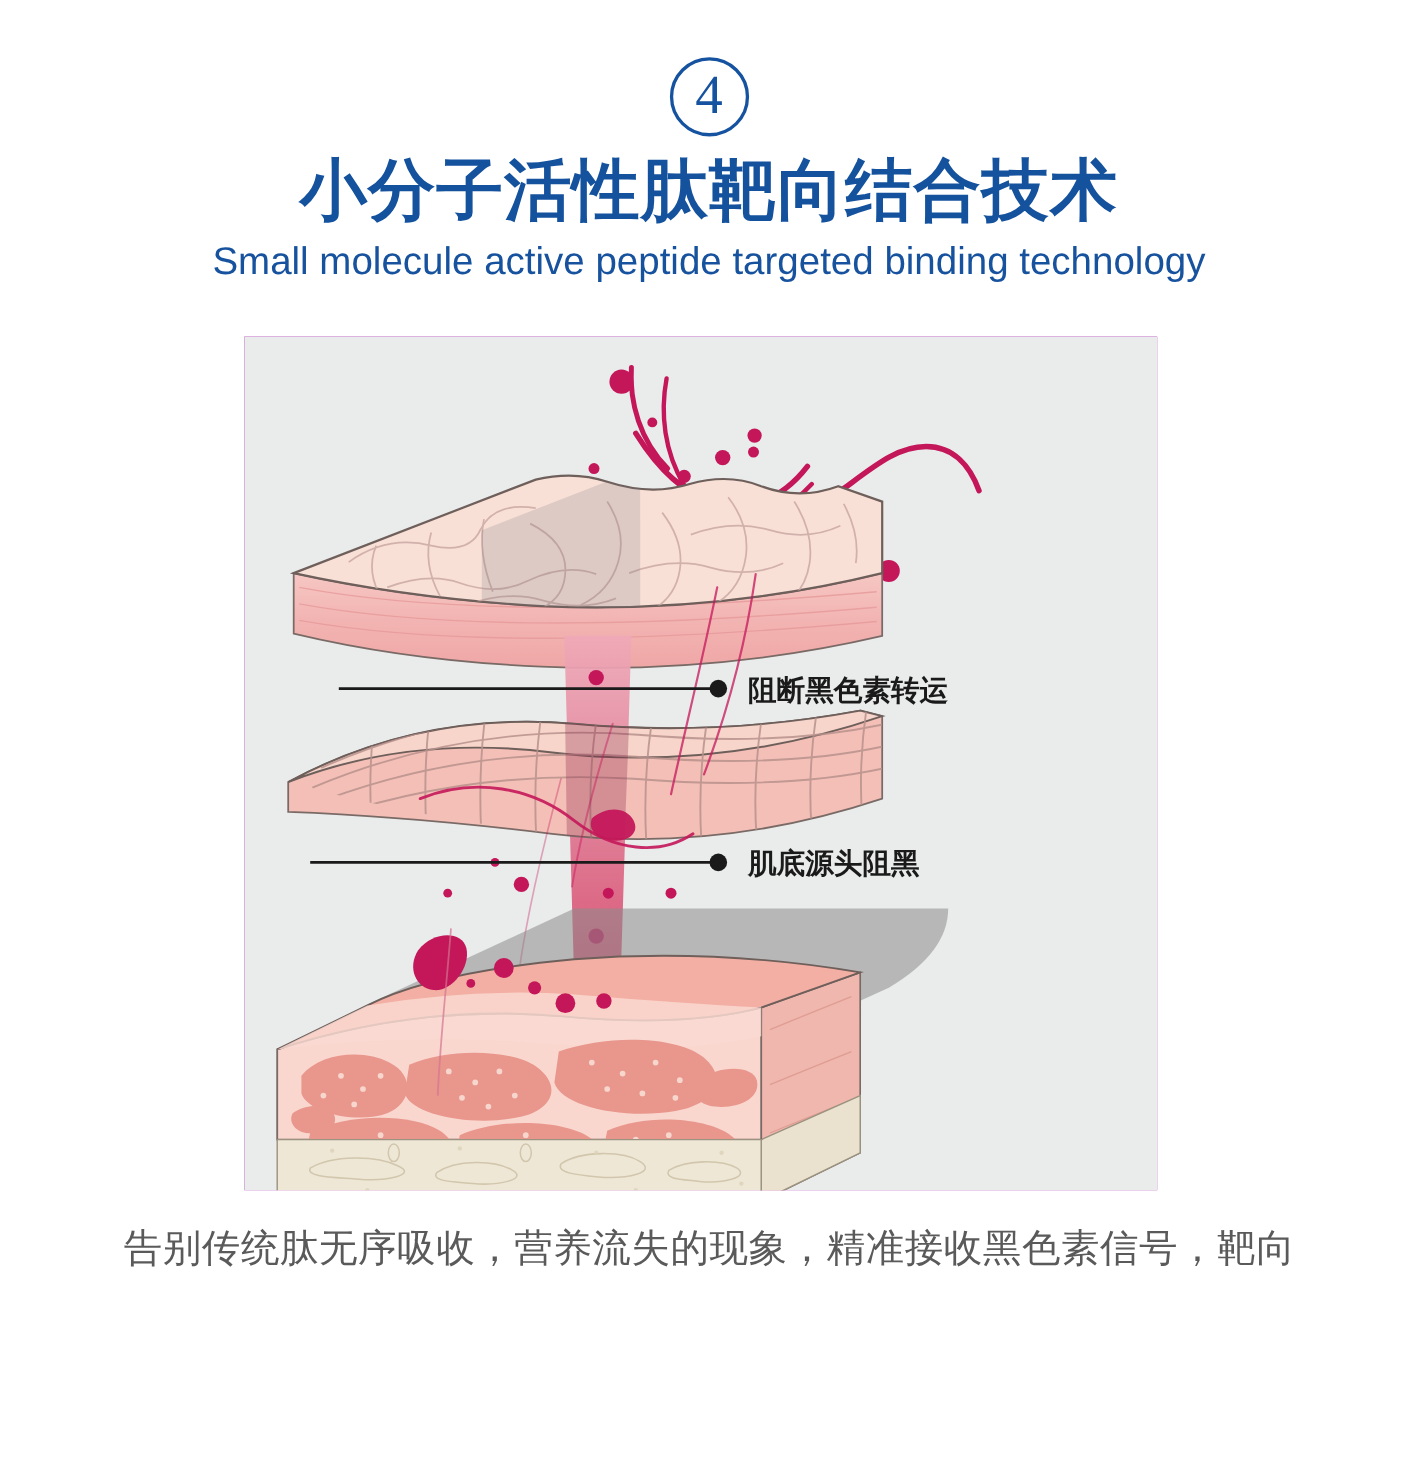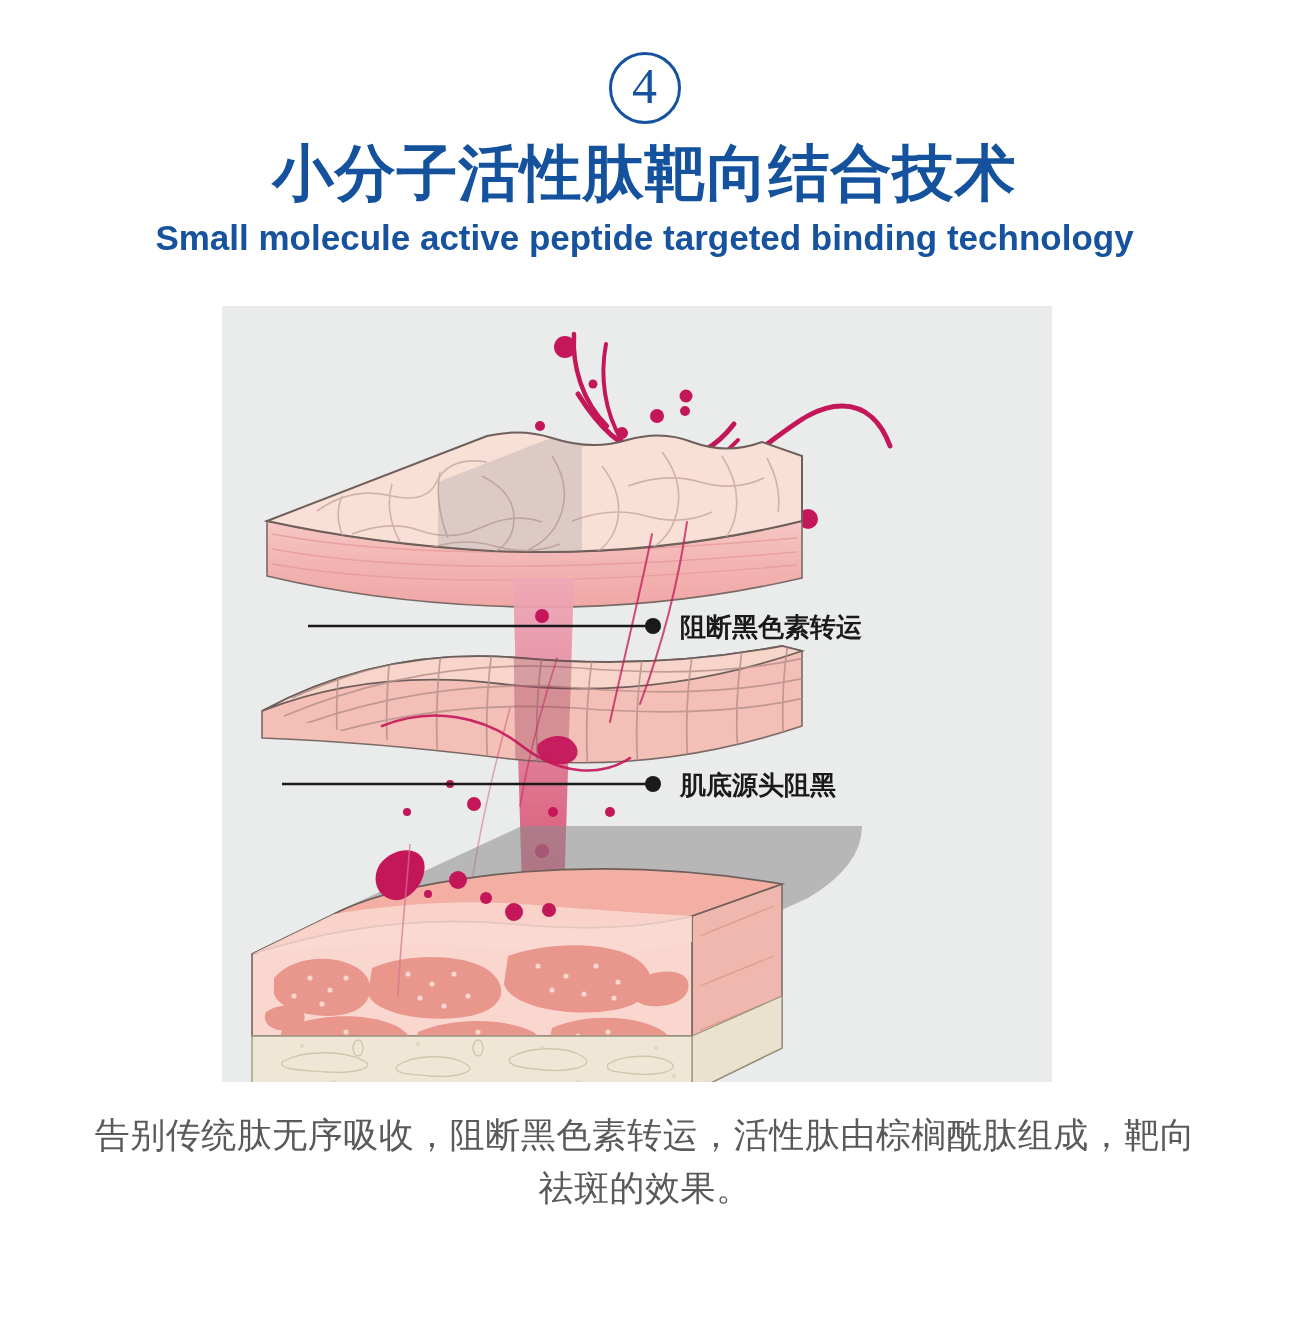--- a/index.html
+++ b/index.html
@@ -33,21 +33,21 @@
     margin-top:16px;
     font-size:61px;
     font-weight:bold;
     color:#14529E;
     letter-spacing:1px;
     line-height:1.1;
   }
   .title-en {
     margin-top:12px;
     font-size:35px;
-    font-weight:bold;
+    font-weight:normal;
     color:#17529E;
     letter-spacing:0px;
     line-height:1.1;
   }
 
   
   .illus-wrap {
     position:absolute;
     left:222px; top:306px;
     width:830px; height:776px;
@@ -345,17 +345,16 @@
 
       <g>
         <line x1="60" y1="478" x2="424" y2="478" stroke="#1a1a1a" stroke-width="2.4"></line>
         <circle cx="431" cy="478" r="8" fill="#1a1a1a"></circle>
         <text class="callout-text" x="458" y="488">肌底源头阻黑</text>
       </g>
     </svg>
   </div>
 
   <div class="para">
-    <span class="para-line">告别传统肽无序吸收，阻断黑色素转运，活性肽由棕榈酰肽组成，靶向</span>
-    <span class="para-line">祛斑的效果。</span>
+    <span class="para-line">告别传统肽无序吸收，营养流失的现象，精准接收黑色素信号，靶向</span>
   </div>
 
 </div>
 
 </body></html>

